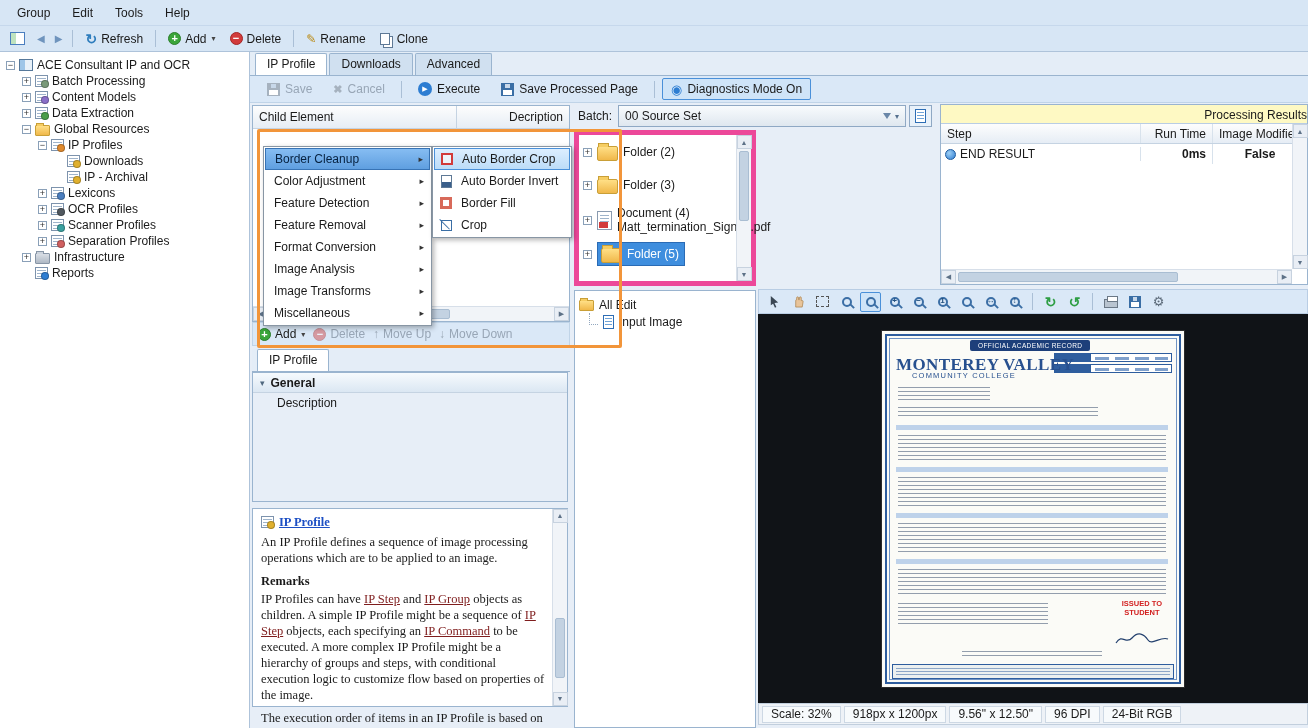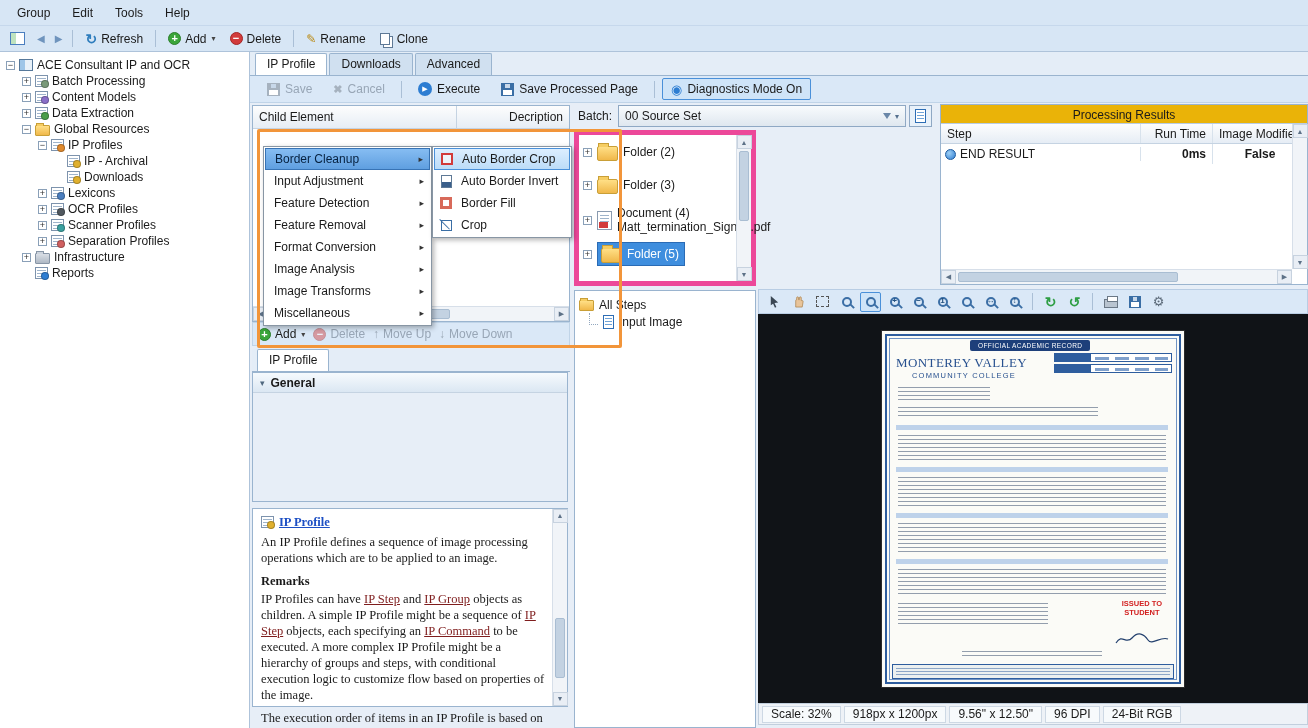--- a/index.html
+++ b/index.html
@@ -136,21 +136,21 @@
              color:#fff; padding:2px 5px 2px 3px; }
 
   .steps { position:absolute; left:574px; top:290px; width:182px; height:438px; background:#fff;
            border:1px solid #9ab4cf; padding:5px 4px; }
   .srow { display:flex; align-items:center; gap:5px; height:17px; }
   .conn { width:9px; height:12px; border-left:1px dotted #93a8bf; border-bottom:1px dotted #93a8bf;
           margin:0 0 6px 10px; flex:none; }
 
   
   .results { position:absolute; left:940px; top:104px; width:368px; height:181px; background:#fff; border:1px solid #9ab4cf; }
-  .res-title { height:19px; background:#eab308; border-bottom:1px solid #b9cde4; text-align:center; padding-top:3px; }
+  .res-title { height:19px; background:#fef9c3; border-bottom:1px solid #b9cde4; text-align:right; padding-top:3px; }
   .res-head { height:20px; display:flex; background:linear-gradient(#fdfdfd,#e6edf5); border-bottom:1px solid #c5d3e2; }
   .rc1 { width:200px; padding:3px 6px; border-right:1px solid #d8e2ec; }
   .rc2 { width:72px; padding:3px 6px; text-align:right; border-right:1px solid #d8e2ec; }
   .rc3 { flex:1; padding:3px 6px; }
   .res-row { height:20px; display:flex; align-items:center; }
   .res-ico { width:11px; height:11px; border-radius:50%; border:1px solid #1d5a9e;
              background:radial-gradient(circle at 35% 35%,#9fd0f5,#2d7dd2); flex:none; margin:0 4px 0 4px; }
 
   
   .viewer { position:absolute; left:758px; top:289px; width:550px; height:436px; }
@@ -179,21 +179,21 @@
   .docpage { width:302px; height:356px; background:#fbfbf7; position:relative; outline:1px solid #2a2a2a; }
   .docborder { position:absolute; inset:3px; border:2px solid #2e5d9e; }
   .docborder::after { content:""; position:absolute; inset:2px; border:1px solid #6f93c4; }
   .doc-h { position:absolute; top:9px; left:88px; background:#1d3f7a; color:#fff; font-size:6.5px;
            padding:2px 8px; letter-spacing:.4px; border-radius:2px; }
   .idbox { position:absolute; right:12px; width:118px; height:9px; border:1px solid #2e5d9e;
            background:linear-gradient(90deg,#2e5d9e 0 36px,#fff 36px); }
   .idbox i { position:absolute; left:40px; right:3px; top:3px; height:3px;
            background:repeating-linear-gradient(90deg,#7fa0cc 0 14px,transparent 14px 20px); }
   .doc-c1 { position:absolute; top:24px; left:14px; color:#27508f; font-family:"Liberation Serif",serif;
-            font-weight:normal; font-size:13px; letter-spacing:.4px; }
+            font-weight:bold; font-size:17px; letter-spacing:.4px; }
   .doc-c2 { position:absolute; top:40px; left:30px; color:#27508f; font-size:7.5px; letter-spacing:1.2px; }
   .tl { position:absolute; background:repeating-linear-gradient(to bottom,rgba(62,82,112,.55) 0 1px,transparent 1px 4px); }
   .bar { position:absolute; height:5px; background:#bed2ea; }
   .doc-stamp { position:absolute; right:22px; top:268px; color:#d22020; font-size:7.5px; font-weight:bold;
                text-align:center; line-height:1.25; }
   .doc-foot { position:absolute; left:10px; right:10px; bottom:8px; height:15px; border:1px solid #2e5d9e;
               background:rgba(46,93,158,.07); }
   .doc-foot i { position:absolute; inset:3px; background:repeating-linear-gradient(to bottom,rgba(46,93,158,.5) 0 1px,transparent 1px 3px); }
   .sig { position:absolute; right:14px; top:300px; }
 
@@ -289,26 +289,26 @@
       <span>Global Resources</span>
     </div>
     <div class="trow ind2">
       <span class="ebox">−</span>
       <span class="ico-pages" style="--dot:#e08a2e"></span>
       <span>IP Profiles</span>
     </div>
     <div class="trow ind3">
       <span class="ebox hid"></span>
       <span class="ico-pages" style="--dot:#e0b02e"></span>
-      <span>IP - Archival</span>
+      <span>Downloads</span>
     </div>
     <div class="trow ind3">
       <span class="ebox hid"></span>
       <span class="ico-pages" style="--dot:#e0b02e"></span>
-      <span>Downloads</span>
+      <span>IP - Archival</span>
     </div>
     <div class="trow ind2">
       <span class="ebox">+</span>
       <span class="ico-pages" style="--dot:#4a7ebf"></span>
       <span>Lexicons</span>
     </div>
     <div class="trow ind2">
       <span class="ebox">+</span>
       <span class="ico-pages" style="--dot:#50585f"></span>
       <span>OCR Profiles</span>
@@ -398,20 +398,23 @@
     </span>
   </div>
 
   <div class="lowertabs">
     <span class="tab selected">IP Profile</span>
   </div>
   <div class="props">
     <div class="props-sec">
       <span style="font-weight:normal;font-size:9px;color:#50687f">▾</span>
       <span>General</span>
+    </div>
+    <div class="props-row">
+      <span>Description</span>
     </div>
   </div>
 
   <div class="help">
     <div class="help-inner">
       <div class="help-title">
         <span class="ico-pages" style="--dot:#e0b02e"></span>
         <b>IP Profile</b>
       </div>
       <p>An IP Profile defines a sequence of image processing operations which are to be applied to an image.</p>
@@ -465,21 +468,21 @@
     <div class="vscroll">
       <span class="sb-btn">▲</span>
       <span class="vthumb" style="height:70px"></span>
       <span class="sb-btn" style="margin-top:auto">▼</span>
     </div>
   </div>
 
   <div class="steps">
     <div class="srow">
       <span class="ico-folder"></span>
-      <span>All Steps</span>
+      <span>All Edit</span>
     </div>
     <div class="srow">
       <span class="conn"></span>
       <span class="ico-bluepage"></span>
       <span>Input Image</span>
     </div>
   </div>
 
   <div class="results">
     <div class="res-title">Processing Results</div>
@@ -616,21 +619,21 @@
       <span class="vseg">24-Bit RGB</span>
     </div>
   </div>
 
   <div class="cmenu">
     <div class="citem open">
       <span>Border Cleanup</span>
         <span class="sarr">▸</span>
     </div>
     <div class="citem">
-      <span>Input Adjustment</span>
+      <span>Color Adjustment</span>
         <span class="sarr">▸</span>
     </div>
     <div class="citem">
       <span>Feature Detection</span>
         <span class="sarr">▸</span>
     </div>
     <div class="citem">
       <span>Feature Removal</span>
         <span class="sarr">▸</span>
     </div>

